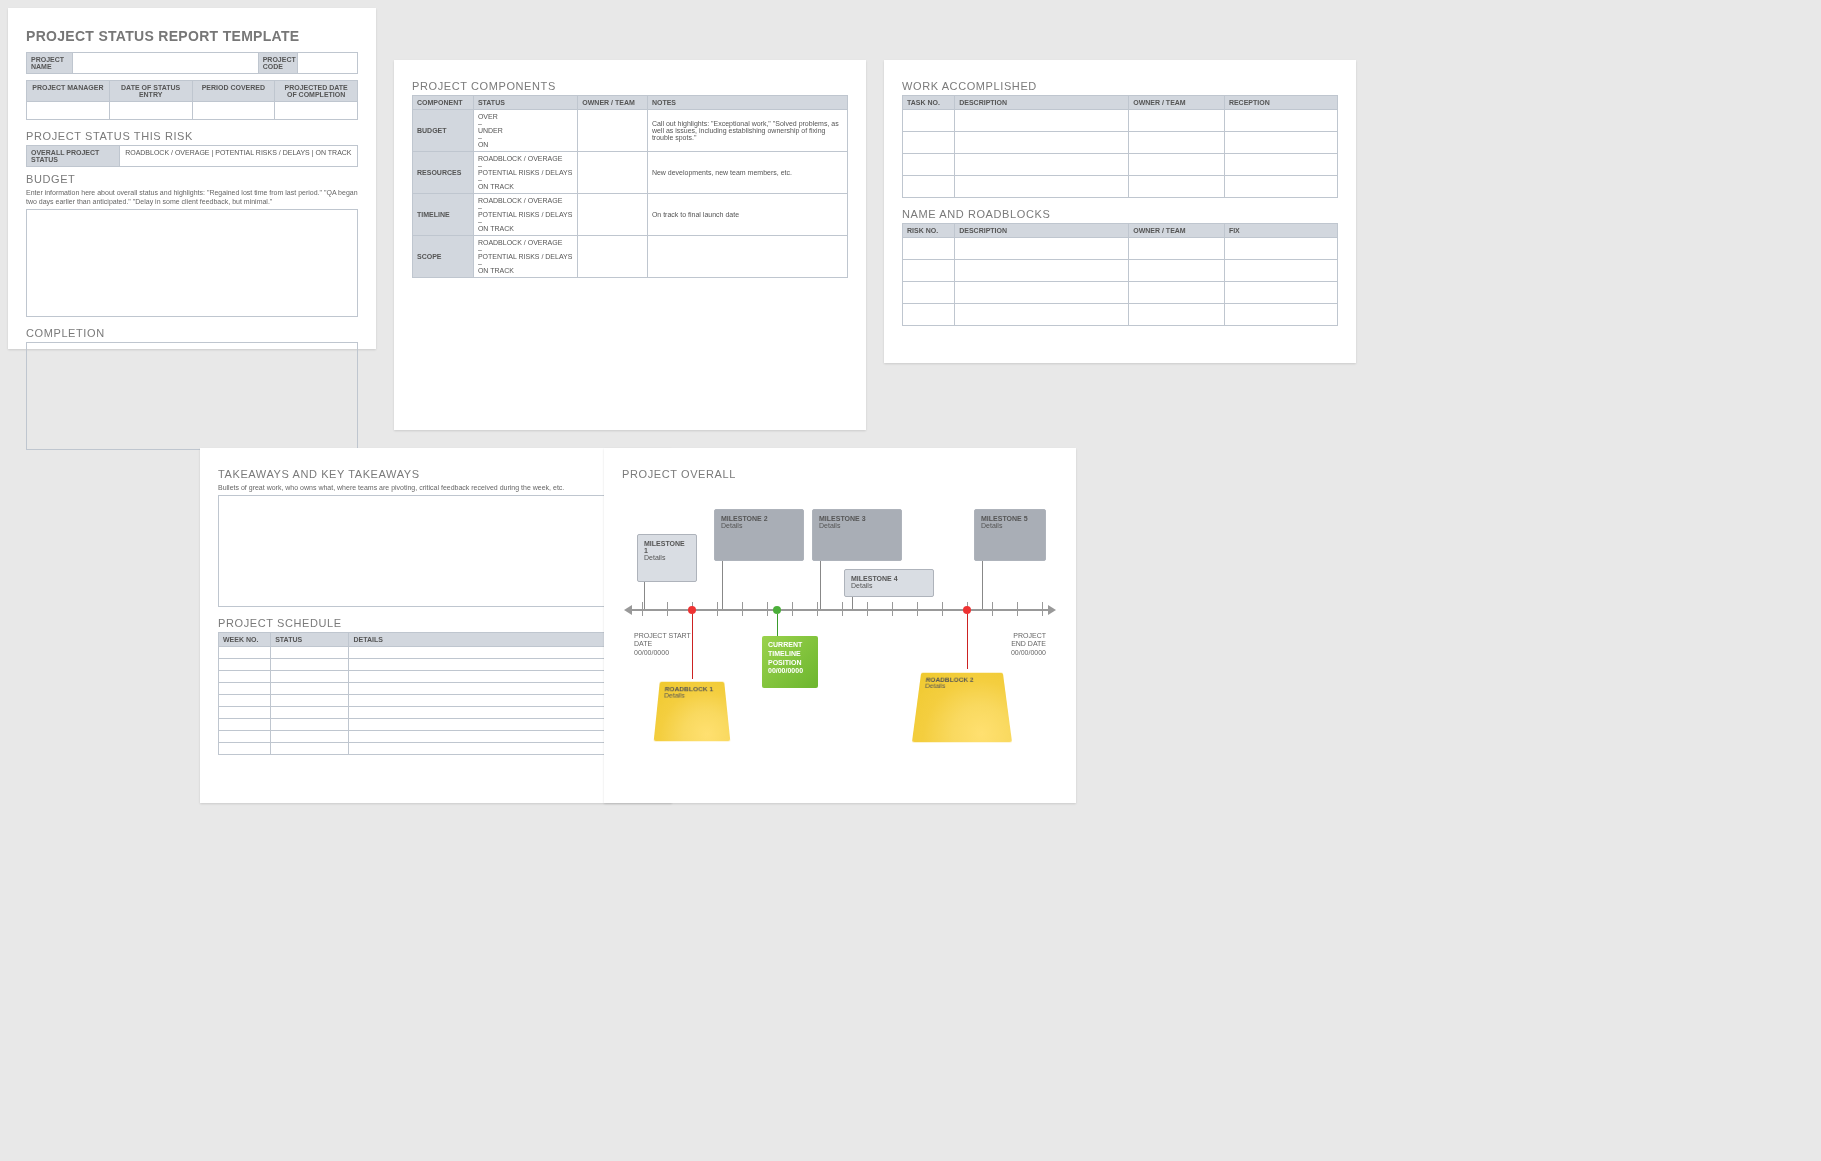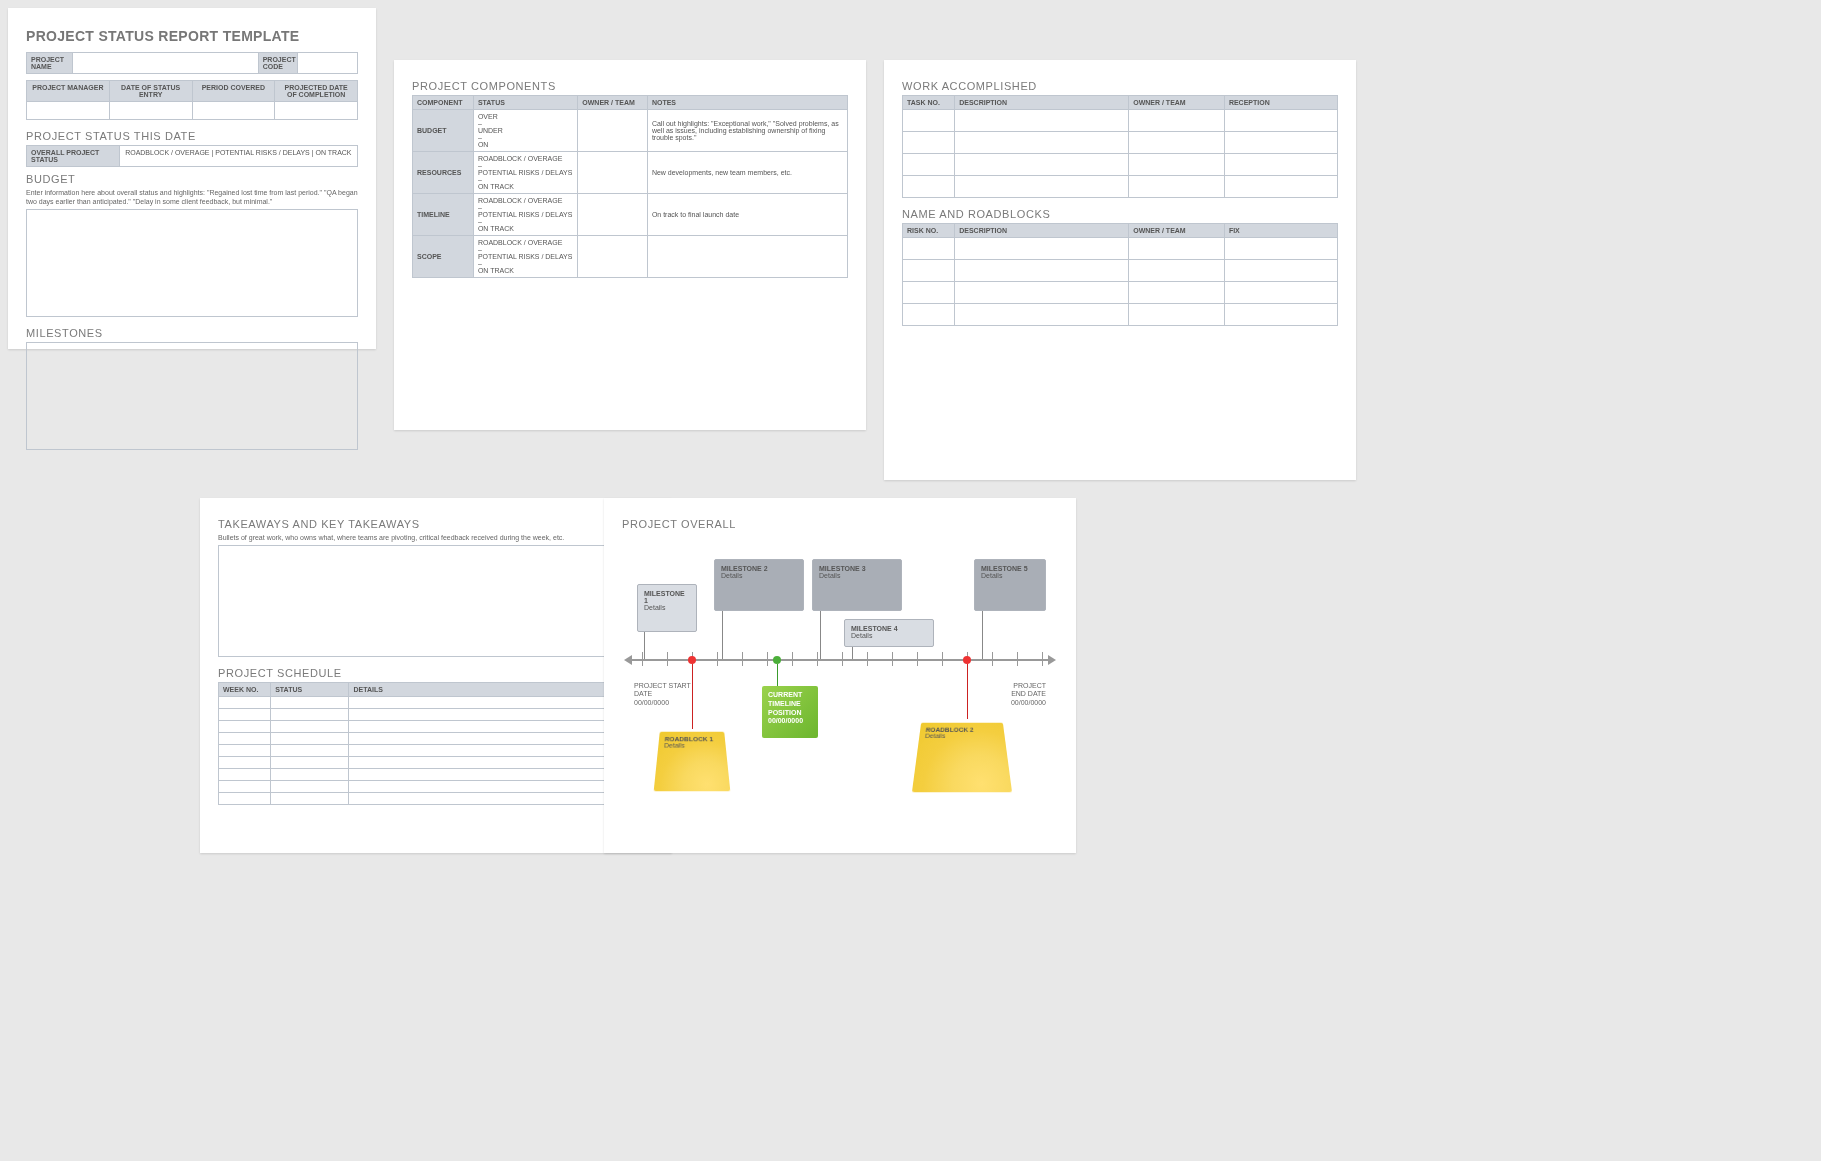--- a/index.html
+++ b/index.html
@@ -17,21 +17,21 @@
     gap: 18px;
     justify-content: start;
   }
   .page {
     background: #fff;
     padding: 20px 18px;
     box-shadow: 0 1px 2px rgba(0,0,0,.12);
   }
   .page1 { grid-column:1; grid-row:1; height:341px;}
   .page2 { grid-column:2; grid-row:1; height:370px; margin-top:52px;}
-  .page3 { grid-column:3; grid-row:1; height:420px; margin-top:52px;}
+  .page3 { grid-column:3; grid-row:1; height:303px; margin-top:52px;}
   .page4 { grid-column:1 / span 2; grid-row:2; width:472px; margin-left:192px; height:355px;}
   .page5 { grid-column:3; grid-row:2; width:472px; margin-left:-280px; height:355px; position:relative;}
   h1.title {
     font-size:14px; font-weight:bold; color:#777; letter-spacing:.3px;
     margin-bottom:8px;
   }
   h2.section {
     font-size:11px; font-weight:normal; color:#7a7a7a; letter-spacing:.6px;
     margin:10px 0 3px 0;
   }
@@ -95,39 +95,39 @@
     </tr>
     <tr>
       <td style="height:18px"></td>
       <td></td>
       <td></td>
       <td></td>
     </tr>
   </tbody>
       </table>
 
-  <h2 class="section">PROJECT STATUS THIS DATE</h2>
+  <h2 class="section">PROJECT STATUS THIS RISK</h2>
   <table class="statusbar">
     <colgroup>
           <col style="width:28%">
           <col>
         </colgroup>
     <tbody>
           <tr>
       <td class="hcell">OVERALL PROJECT STATUS</td>
       <td style="text-align:center">ROADBLOCK / OVERAGE   |   POTENTIAL RISKS / DELAYS   |   ON TRACK</td>
     </tr>
   </tbody>
       </table>
 
   <h2 class="section" style="margin-top:6px">BUDGET</h2>
   <div class="tiny">Enter information here about overall status and highlights: "Regained lost time from last period." "QA began two days earlier than anticipated." "Delay in some client feedback, but minimal."</div>
   <div class="emptybox" style="height:108px;margin-top:3px"></div>
 
-  <h2 class="section">MILESTONES</h2>
+  <h2 class="section">COMPLETION</h2>
   <div class="emptybox" style="height:108px"></div>
 </div>
 
 <div class="page page2">
   <h2 class="section" style="margin-top:0">PROJECT COMPONENTS</h2>
   <table>
     <colgroup>
           <col style="width:14%">
           <col style="width:24%">
           <col style="width:16%">

